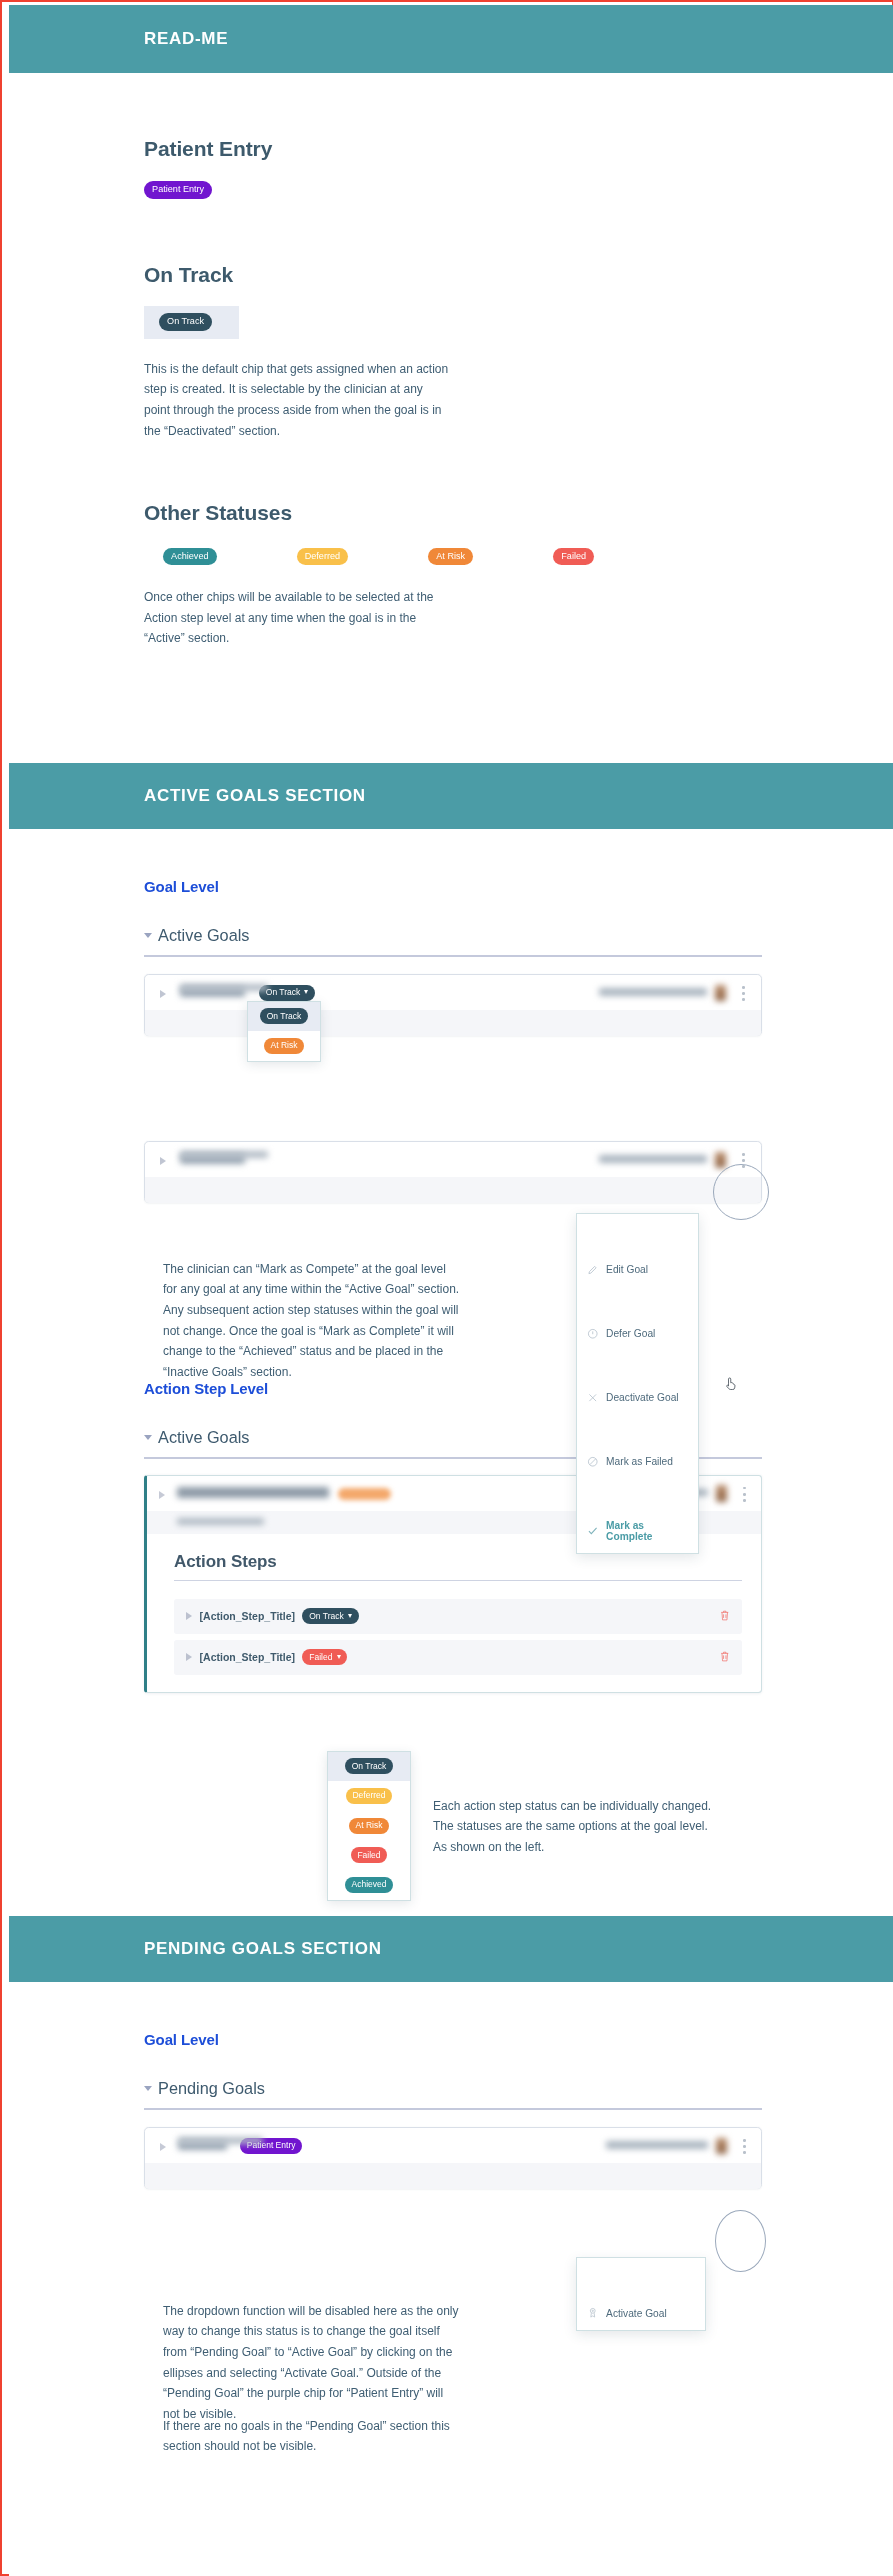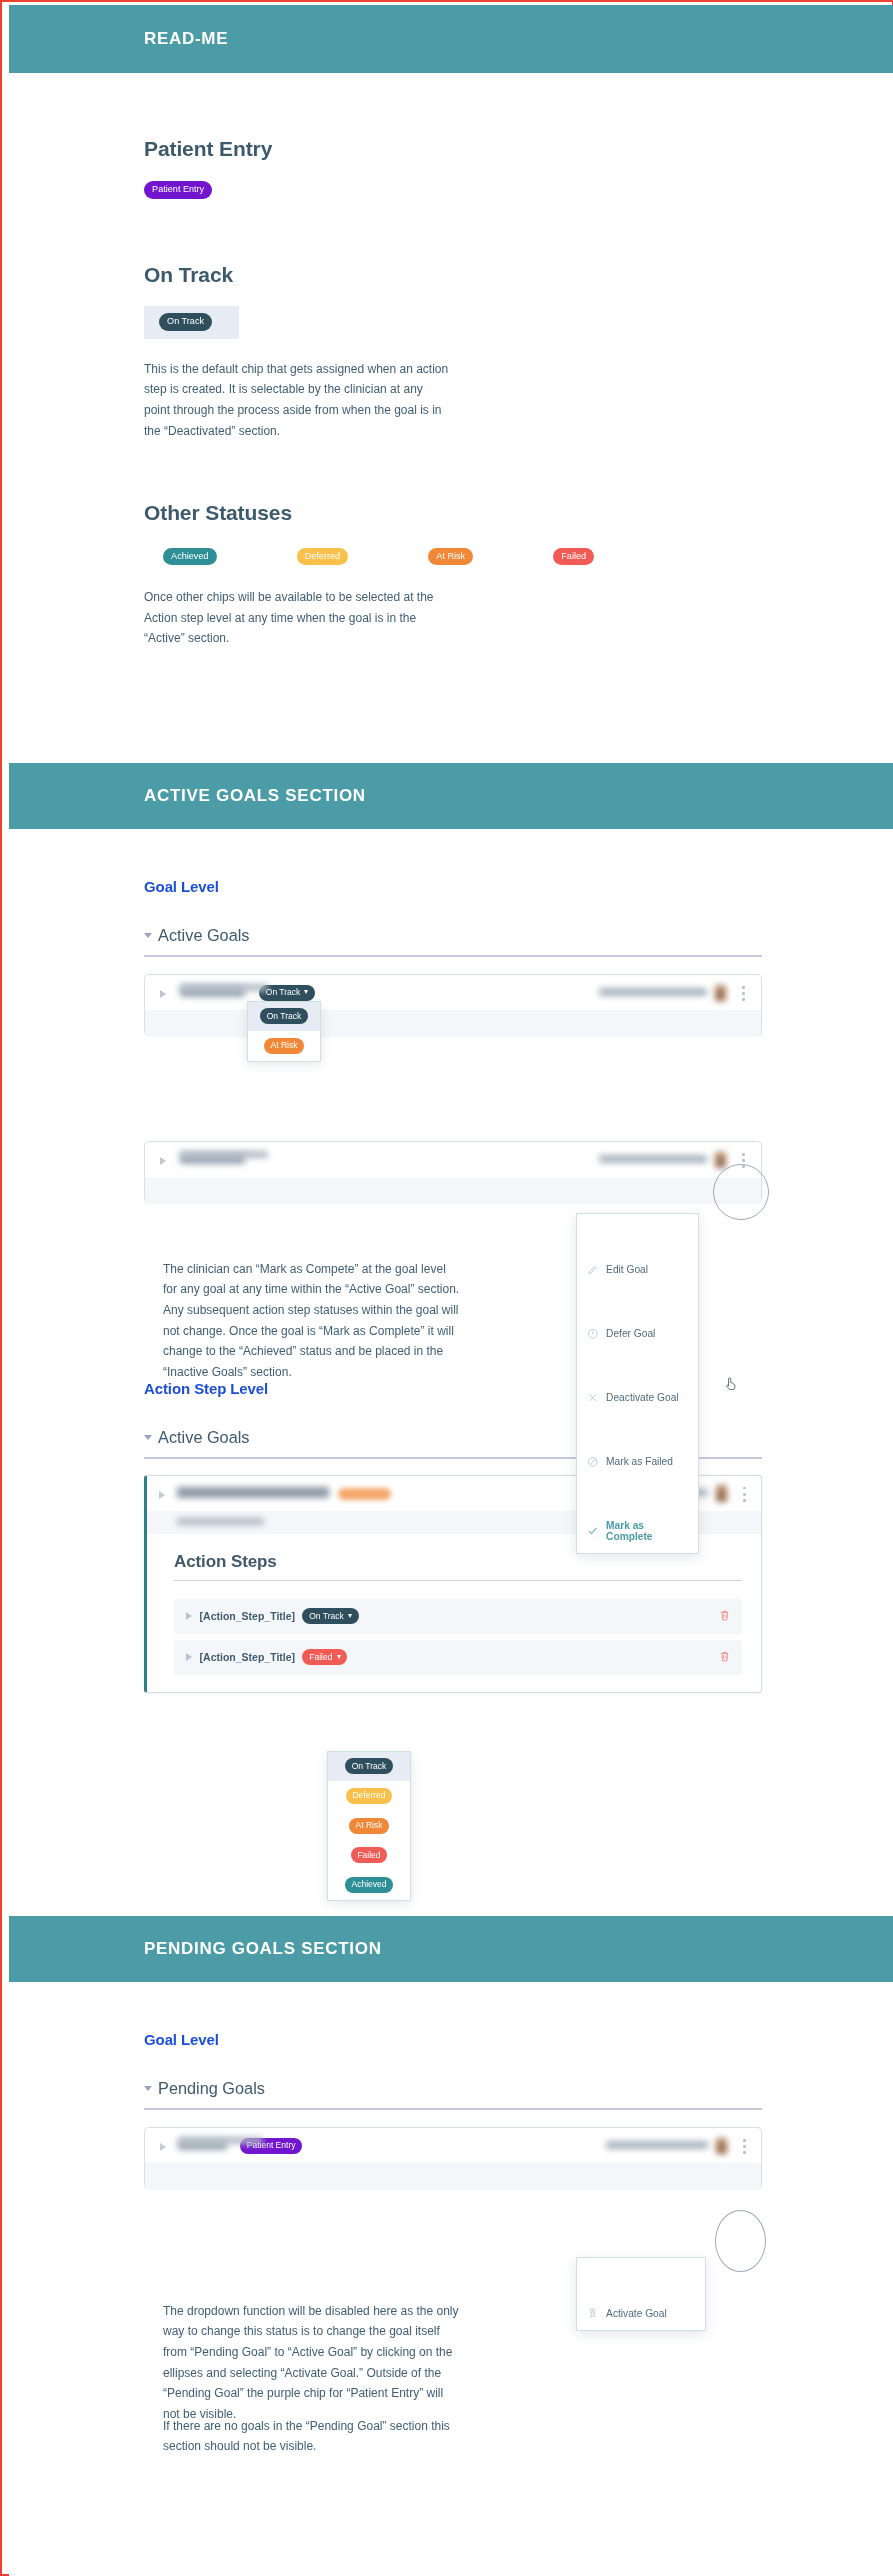--- a/index.html
+++ b/index.html
@@ -385,20 +385,21 @@
         <span class="chip xs c-atrisk">At Risk</span>
       </div>
       <div class="opt" style="justify-content:center;">
         <span class="chip xs c-failed">Failed</span>
       </div>
       <div class="opt" style="justify-content:center;">
         <span class="chip xs c-achieved">Achieved</span>
       </div>
     </div>
 
+    <p class="para" style="position:absolute; left:424px; top:1791px; width:284px;">Each action step status can be individually changed. The statuses are the same options at the goal level. As shown on the left.</p>
   </div>
 
   <div class="banner b2" style="margin-top:223px;">
     <span>PENDING GOALS SECTION</span>
   </div>
 
   <div class="sec" style="padding-top:49px;">
     <div class="level-title">Goal Level</div>
 
     <div class="group-row" style="margin-top:31px;">

